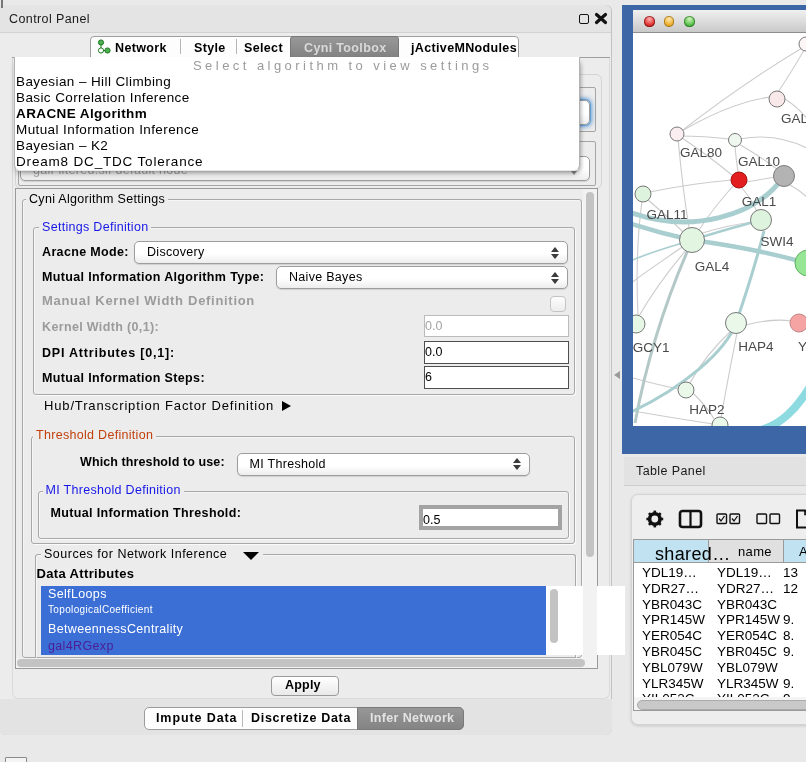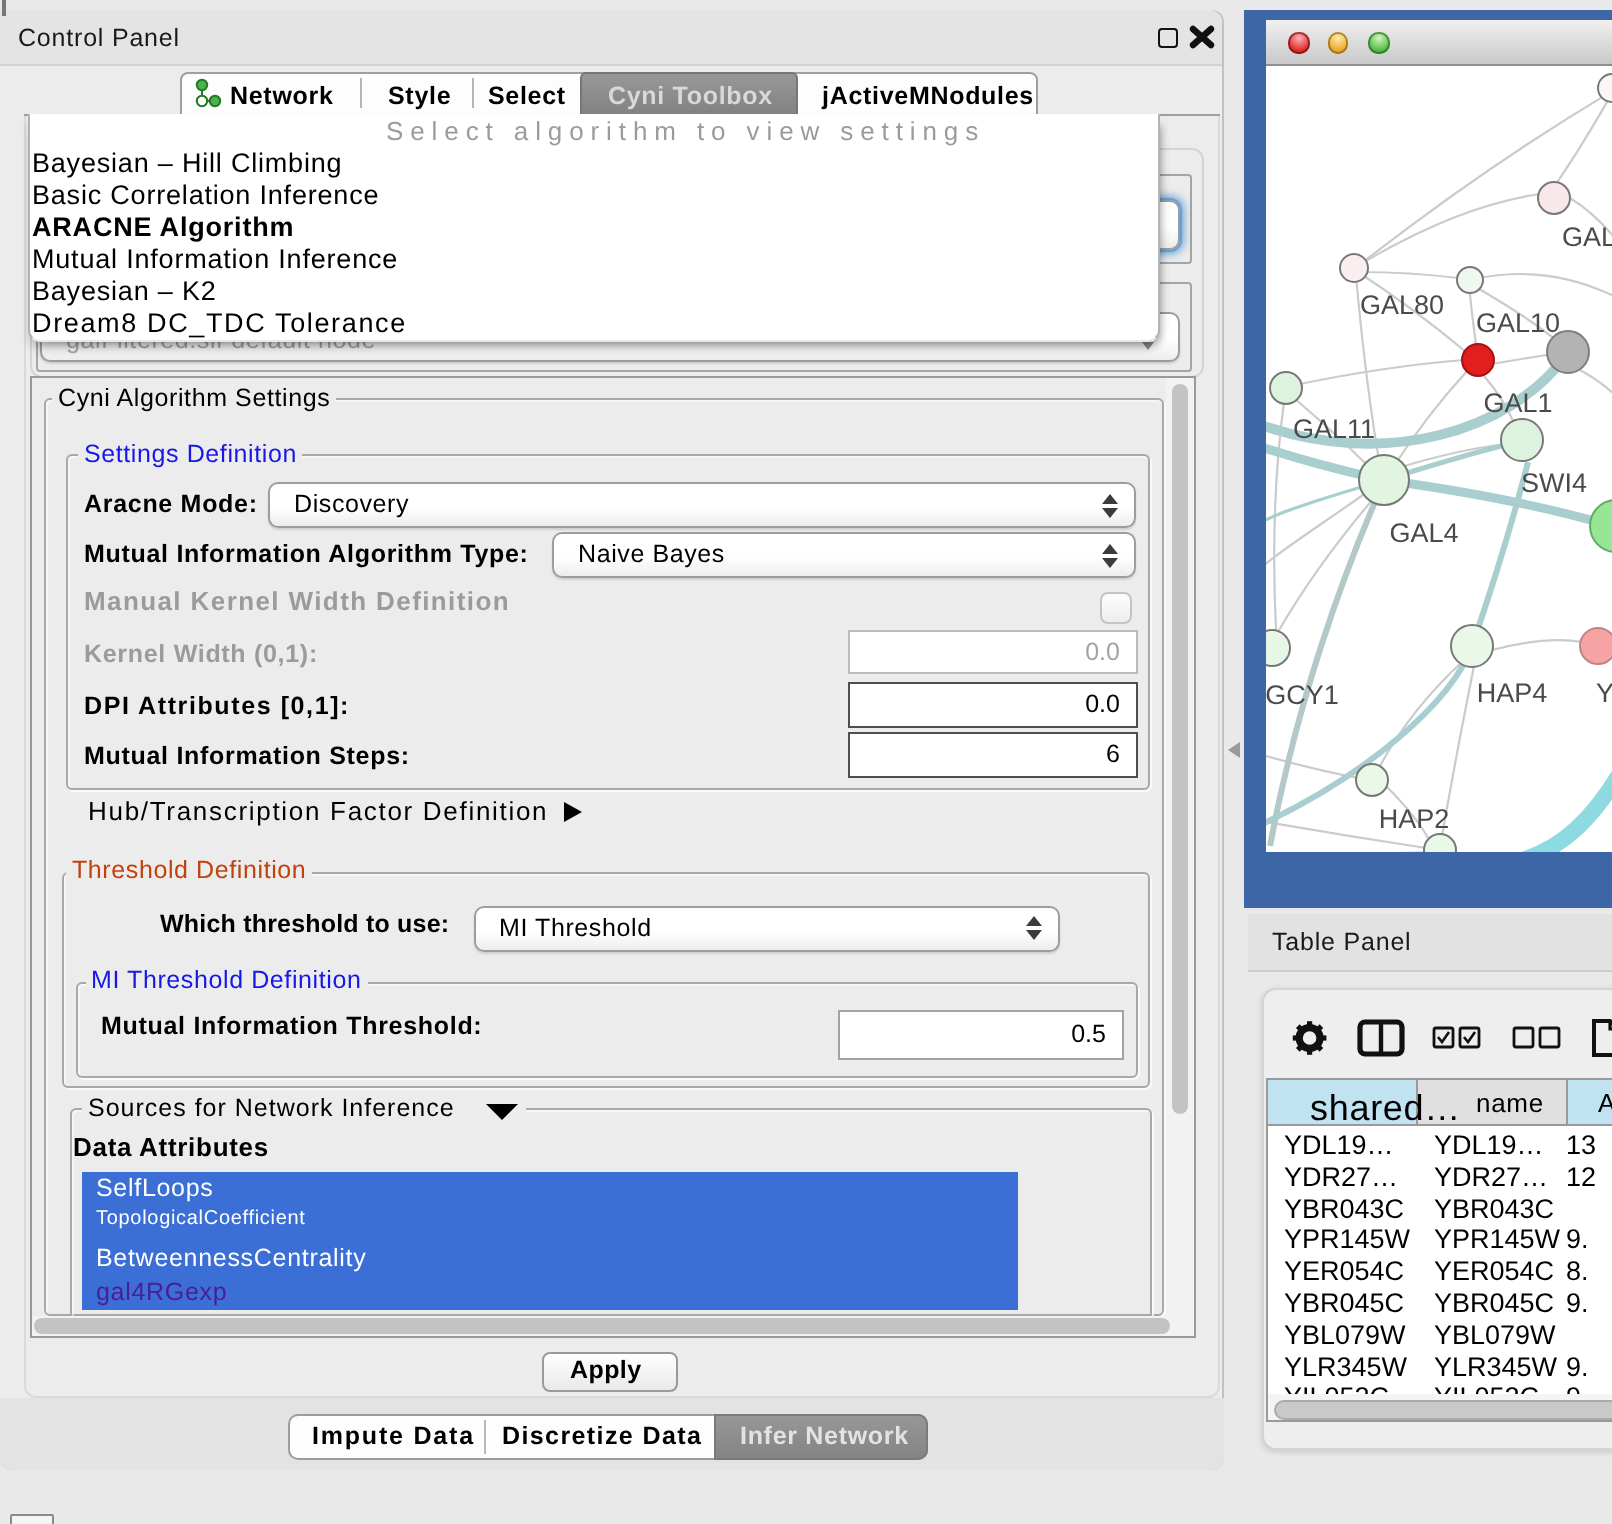--- a/index.html
+++ b/index.html
@@ -9,21 +9,21 @@
 .pl{font-weight:normal}
 .dis{color:#9b9b9b}
 .grp{position:absolute;border:1px solid #a8a8a8;border-radius:3px;box-shadow:1px 1px 0 rgba(255,255,255,.75),inset 1px 1px 0 rgba(255,255,255,.5)}
 .gtit{position:absolute;top:-8px;background:#ececec;font:12.5px "Liberation Sans",sans-serif;padding:0 3px;white-space:nowrap;letter-spacing:.3px}
 .cmb{position:absolute;border:1px solid #9d9d9d;border-radius:5px;background:linear-gradient(#ffffff 55%,#ededed);box-shadow:0 1px 1px rgba(0,0,0,.12)}
 .cmbt{position:absolute;left:12px;top:3px;font:12.5px "Liberation Sans",sans-serif;color:#000;letter-spacing:.3px;white-space:nowrap}
 .updn{position:absolute;right:7px;top:50%;margin-top:-6px;width:9px;height:12px}
 .updn i{position:absolute;left:0;width:0;height:0;border-left:4.5px solid transparent;border-right:4.5px solid transparent}
 .updn .u{top:0;border-bottom:5px solid #3c3c3c}
 .updn .d{bottom:0;border-top:5px solid #3c3c3c}
-.fld{position:absolute;background:#fff;font:12.5px "Liberation Sans",sans-serif;text-align:right;white-space:nowrap}
+.fld{position:absolute;background:#fff;font:12.5px "Liberation Sans",sans-serif;white-space:nowrap}
 .thumbv{position:absolute;background:#c3c3c3;border-radius:5px}
 </style>
 </head>
 <body>
 
 <div class="abs" style="left:0;top:5px;width:612px;height:730px;background:#ececec;border:1px solid #c2c2c2;border-left:none;border-radius:0 6px 6px 6px;box-sizing:border-box"></div>
 <div class="abs" style="left:0;top:5px;width:611px;height:27px;background:#e4e4e4;border-bottom:1px solid #d2d2d2;border-radius:0 6px 0 0"></div>
 <div class="lbl pl" style="left:9px;top:12px;font-size:12.5px;color:#1a1a1a;letter-spacing:.4px">Control Panel</div>
 
 <div class="abs" style="left:579px;top:13.5px;width:8px;height:8px;border:1.6px solid #111;border-radius:2px"></div>
@@ -112,29 +112,29 @@
     <span class="cmbt" style="top:3px">MI Threshold</span>
     <span class="updn">
       <i class="u"></i>
       <i class="d"></i>
     </span>
   </div>
 
 <div class="grp" style="left:38px;top:491px;width:529px;height:46px"></div>
 <div class="gtit" style="left:42.5px;top:482.5px;color:#1717e8">MI Threshold Definition</div>
 <div class="lbl" style="left:50.5px;top:506px">Mutual Information Threshold:</div>
-<div class="fld" style="left:419px;top:505px;width:143px;height:25px;border:1px solid #a3a3a3;box-sizing:border-box;line-height:23px;padding-right:8px;color:#000">0.5</div>
+<div class="fld" style="left:419px;top:505px;width:143px;height:25px;border:4px solid #a3a3a3;box-sizing:border-box;line-height:23px;padding-right:8px;color:#000">0.5</div>
 
 <div class="grp" style="left:34.5px;top:554px;width:539px;height:103px;border-bottom:none;border-radius:3px 3px 0 0"></div>
 <div class="gtit" style="left:41px;top:547px;color:#000;letter-spacing:.5px">Sources for Network Inference</div>
 <div class="abs" style="left:227px;top:551px;width:36px;height:10px;background:#ececec"></div>
 <div class="abs" style="left:243px;top:551.5px;width:0;height:0;border-left:8.5px solid transparent;border-right:8.5px solid transparent;border-top:8.5px solid #000"></div>
 <div class="lbl" style="left:36.5px;top:566px;font-size:13px">Data Attributes</div>
 
-<div class="abs" style="left:41px;top:586px;width:468px;height:69px;background:#fff;overflow:hidden">
+<div class="abs" style="left:41px;top:586px;width:584px;height:69px;background:#fff;overflow:hidden">
   <div class="abs" style="left:0;top:0;width:505px;height:80px;background:#3b6fd6"></div>
   <div class="lbl pl" style="left:7px;top:0.5px;color:#fff;font-size:12.5px">SelfLoops</div>
   <div class="lbl pl" style="left:7px;top:18px;color:#fff;font-size:10px">TopologicalCoefficient</div>
   <div class="lbl pl" style="left:7px;top:35.5px;color:#fff;font-size:12.5px">BetweennessCentrality</div>
   <div class="lbl pl" style="left:7px;top:53px;color:#4c1d95;font-size:12.5px">gal4RGexp</div>
   <div class="thumbv" style="left:509px;top:3px;width:8px;height:54px"></div>
 </div>
 
 <div class="abs" style="left:583px;top:189px;width:14px;height:479px;background:#f2f2f2"></div>
 <div class="thumbv" style="left:585.5px;top:192px;width:8.5px;height:365px"></div>

